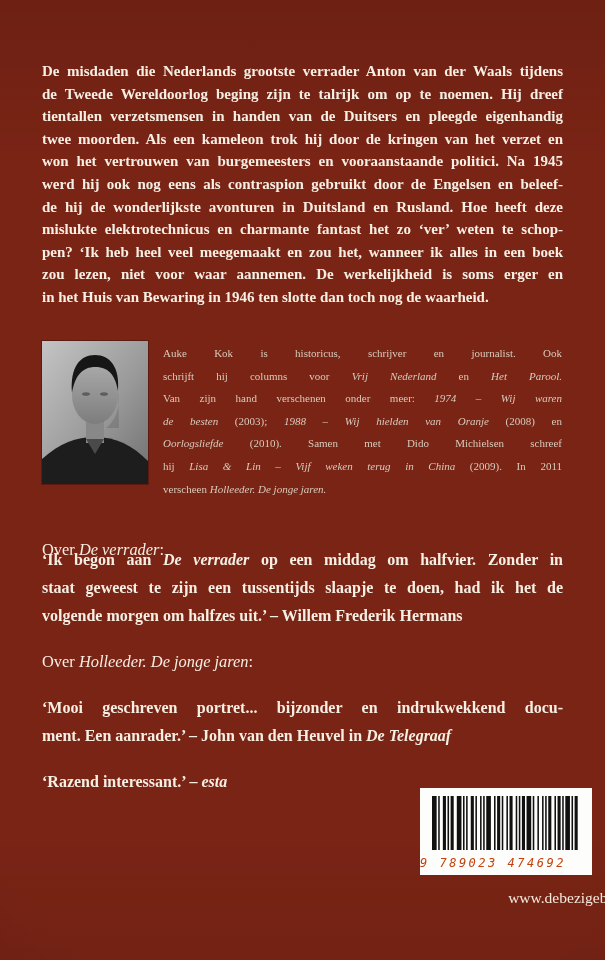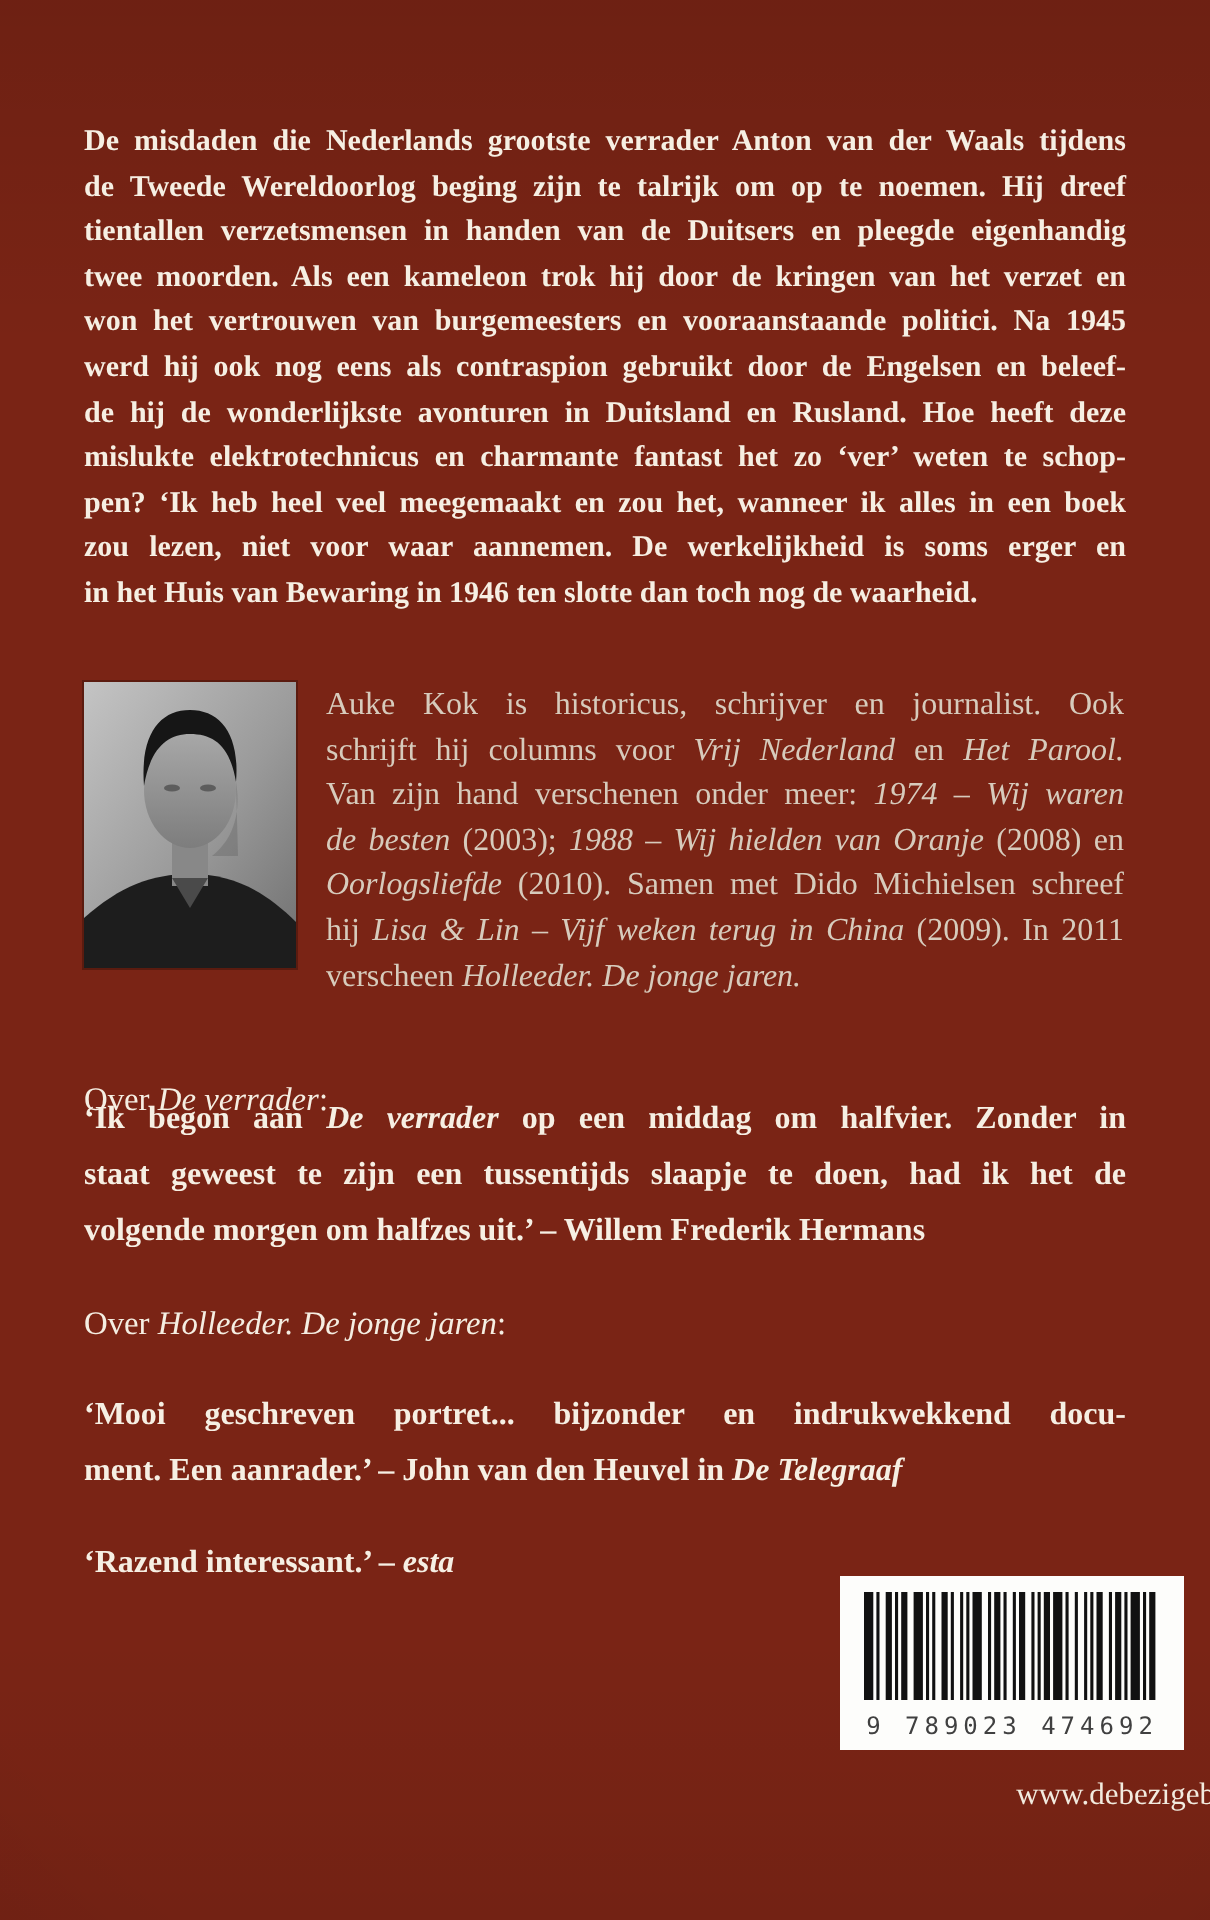--- a/index.html
+++ b/index.html
@@ -36,21 +36,21 @@
   .photo {
     position: absolute;
     left: 42px; top: 341px; width: 106px; height: 143px;
     box-shadow: 0 0 0 1px rgba(0,0,0,0.25);
   }
   .photo svg { display: block; width: 100%; height: 100%; }
 
   .bio {
     position: absolute;
     left: 163px; top: 342px; width: 399px;
-    font-size: 16px;
+    font-size: 11px;
     line-height: 22.6px;
     color: #d7cbbc;
   }
 
   .heading {
     position: absolute;
     left: 42px; width: 521px;
     font-size: 16.4px;
     color: #f5eee2;
   }
@@ -74,26 +74,27 @@
     left: 420px; top: 788px; width: 172px; height: 87px;
     background: #fdfdfb;
   }
   .barcode-bars {
     position: absolute;
     left: 10px; top: 8px; width: 152px; height: 54px;
   }
   .barcode-num {
     position: absolute;
     left: 0; right: 0; bottom: 5px;
-    text-align: center;
+    text-align: left;
     font-family: "DejaVu Sans Mono", monospace;
     font-size: 12px;
     letter-spacing: 2.5px;
-    color: #404040;
+    color: #c2410c;
     white-space: nowrap;
+    font-style: italic;
   }
 
   .website {
     position: absolute;
     right: 13px; top: 889px;
     font-size: 15.5px;
     color: #f2ebdf;
     text-align: left;
   }
 </style>

